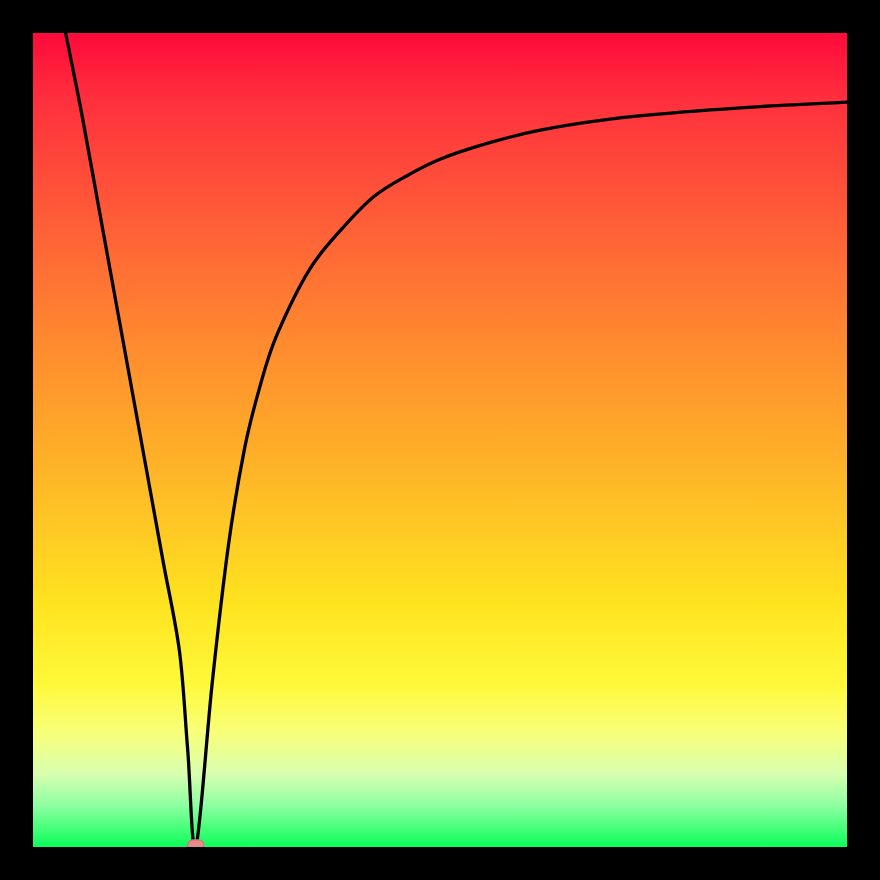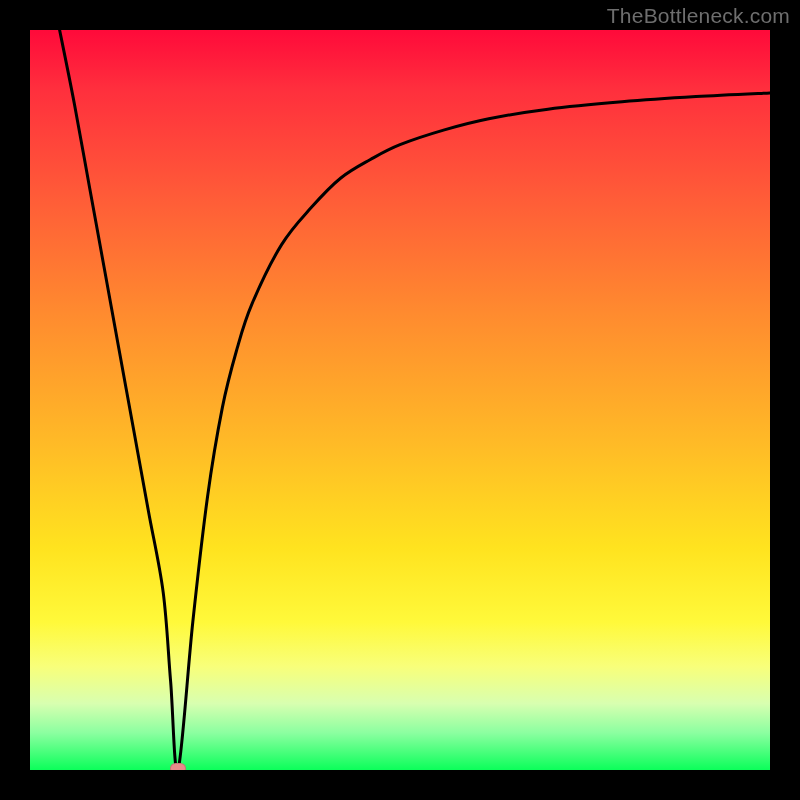--- a/index.html
+++ b/index.html
@@ -65,21 +65,20 @@
     border-radius: 6px;
     background: #e88b8b;
     box-shadow: 0 0 0 1px rgba(0,0,0,0.15) inset;
   }
 </style>
 </head>
 <body>
 
 <div class="frame">
 
-  <div class="watermark">TheBottleneck.com</div>
 
   <div class="plot">
     <div class="gradient-bg"></div>
 
     <svg class="curve-svg" viewBox="0 0 740 740" preserveAspectRatio="none">
       <path fill="none" stroke="#000000" stroke-width="3" stroke-linejoin="round" stroke-linecap="round" d="M 29.6 0.0 C 32.1 12.3, 39.5 48.1, 44.4 74.0 C 49.3 99.9, 54.3 128.3, 59.2 155.4 C 64.1 182.5, 69.1 209.7, 74.0 236.8 C 78.9 263.9, 83.9 291.1, 88.8 318.2 C 93.7 345.3, 98.7 372.5, 103.6 399.6 C 108.5 426.7, 113.5 453.9, 118.4 481.0 C 123.3 508.1, 129.5 534.0, 133.2 562.4 C 136.9 590.8, 138.1 621.6, 140.6 651.2 C 143.1 680.8, 144.3 749.9, 148.0 740.0 C 151.7 730.1, 157.9 637.6, 162.8 592.0 C 167.7 546.4, 172.7 502.0, 177.6 466.2 C 182.5 430.4, 187.5 402.1, 192.4 377.4 C 197.3 352.7, 202.3 335.5, 207.2 318.2 C 212.1 300.9, 214.6 291.1, 222.0 273.8 C 229.4 256.5, 241.7 230.6, 251.6 214.6 C 261.5 198.6, 271.3 188.7, 281.2 177.6 C 291.1 166.5, 300.9 156.0, 310.8 148.0 C 320.7 140.0, 330.5 135.1, 340.4 129.5 C 350.3 124.0, 357.7 119.6, 370.0 114.7 C 382.3 109.8, 399.6 104.2, 414.4 99.9 C 429.2 95.6, 441.5 92.3, 458.8 88.8 C 476.1 85.3, 495.8 82.0, 518.0 79.2 C 540.2 76.3, 567.3 73.9, 592.0 71.8 C 616.7 69.7, 641.3 68.1, 666.0 66.6 C 690.7 65.1, 727.7 63.5, 740.0 62.9"></path>
     </svg>
 
     <div class="min-marker" style="left: 140px; top: 733px; background: rgb(232, 139, 139);"></div>
   </div>

